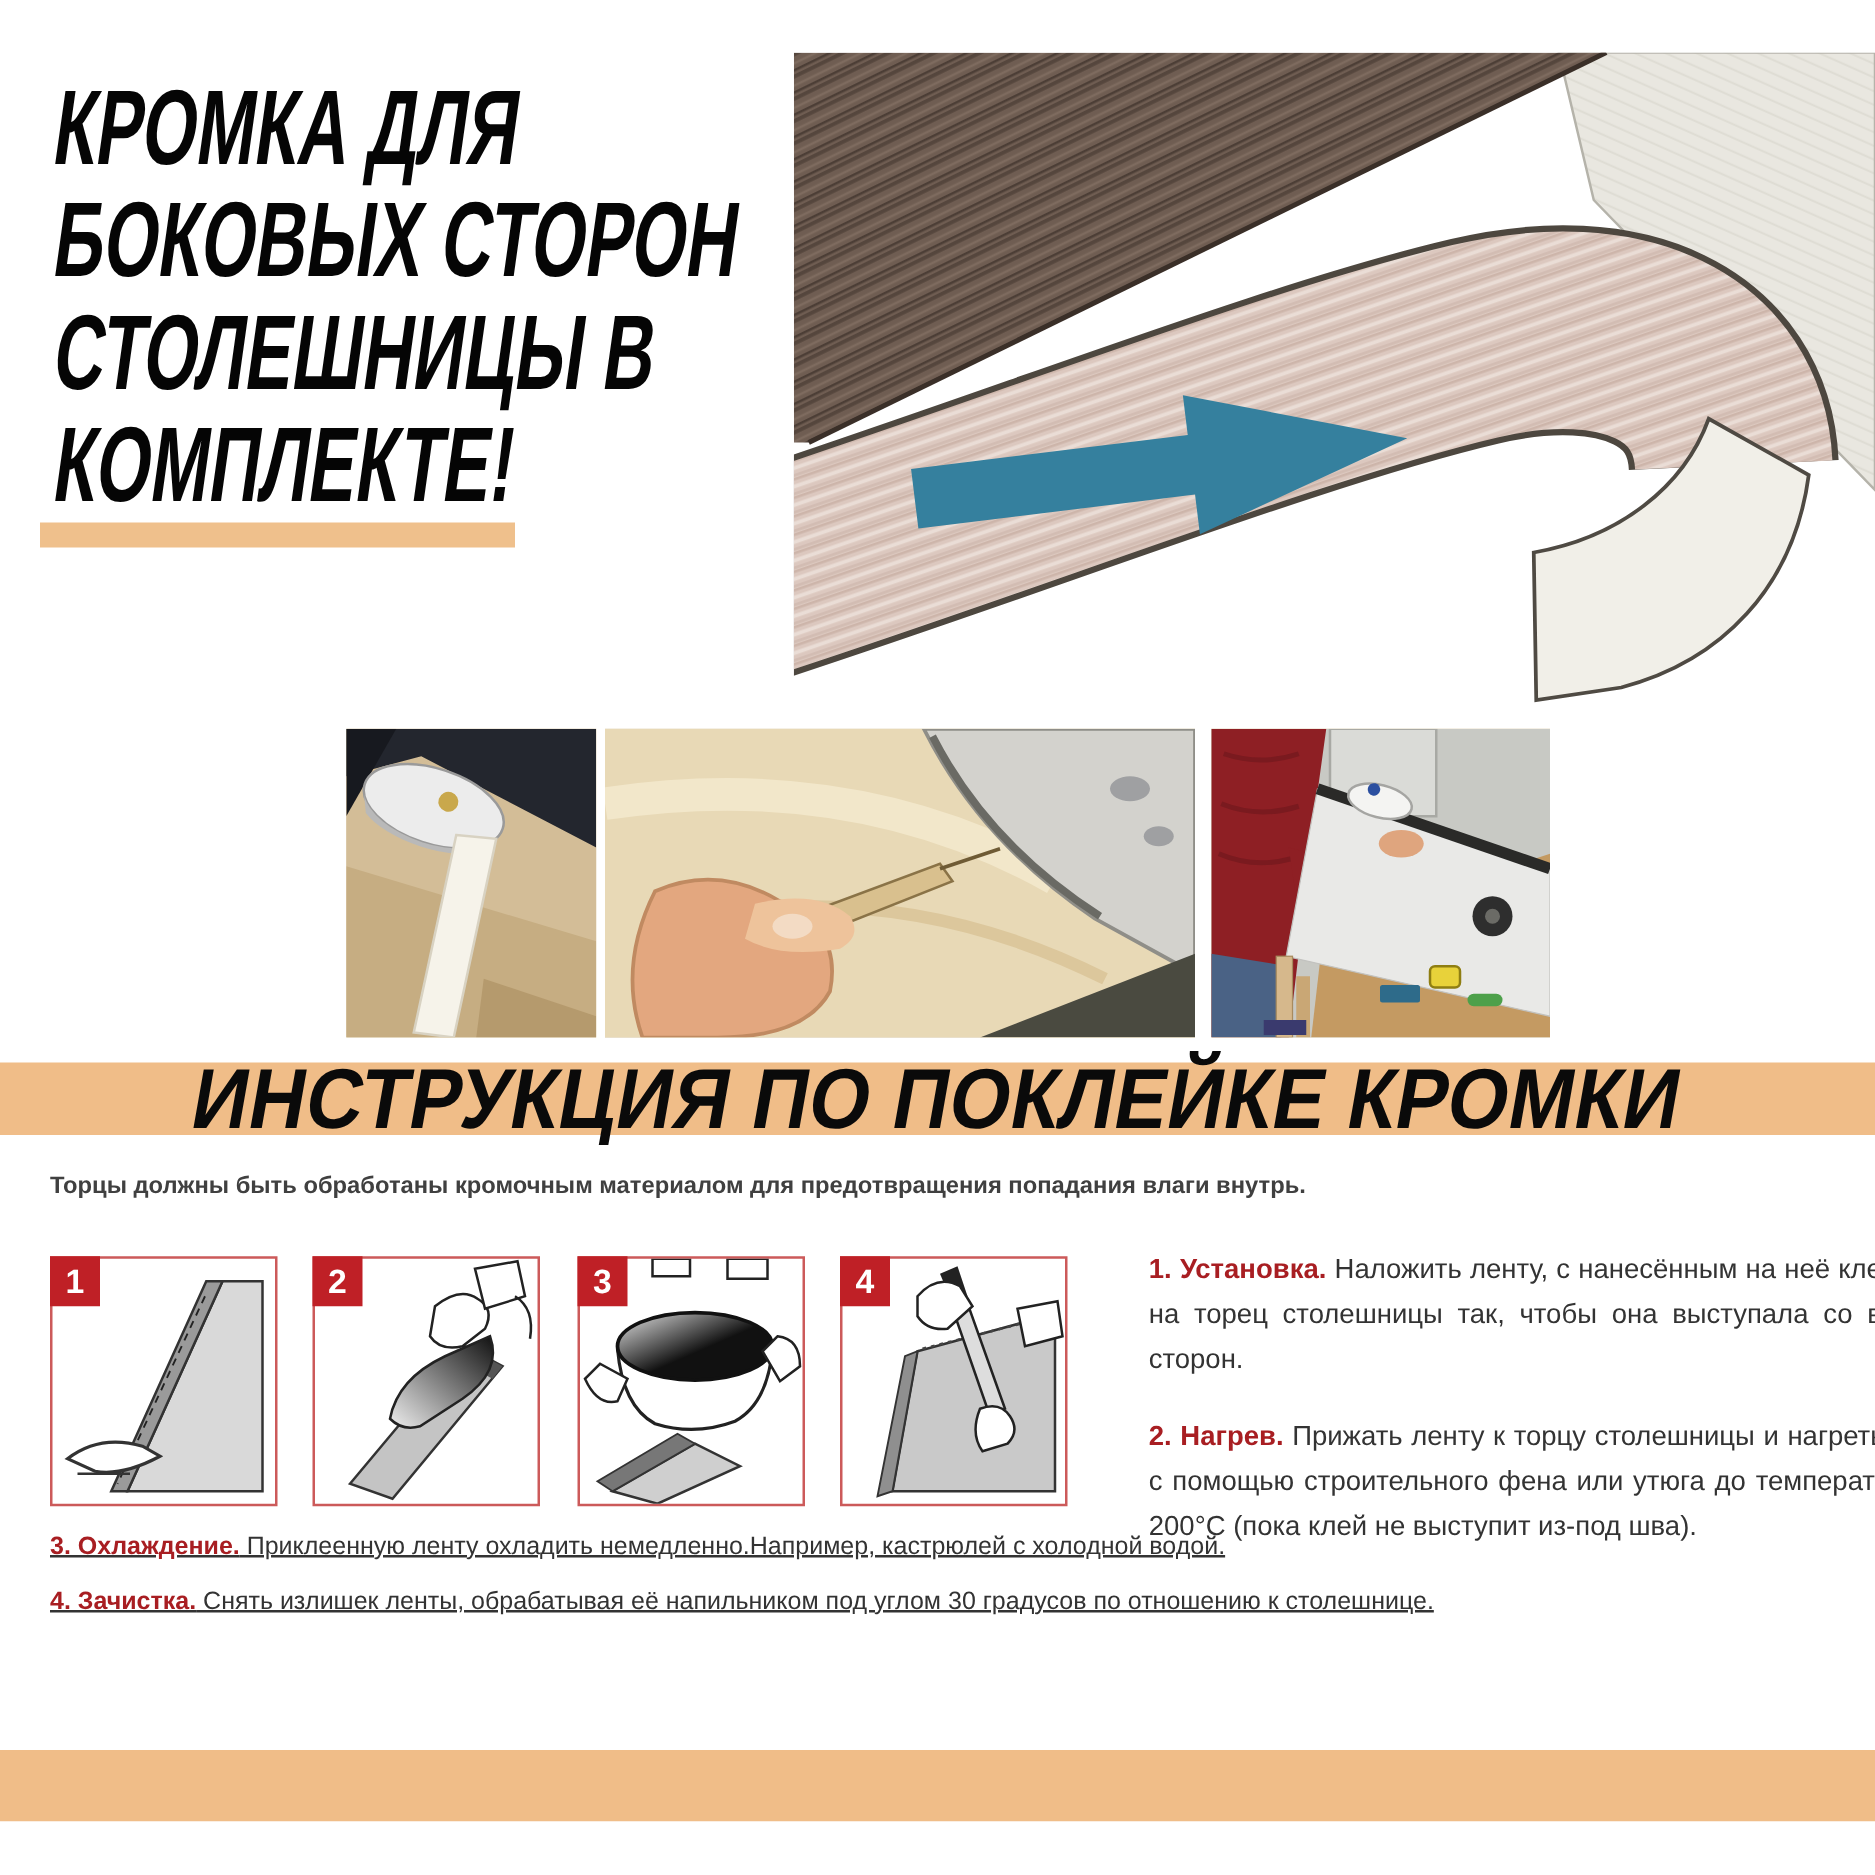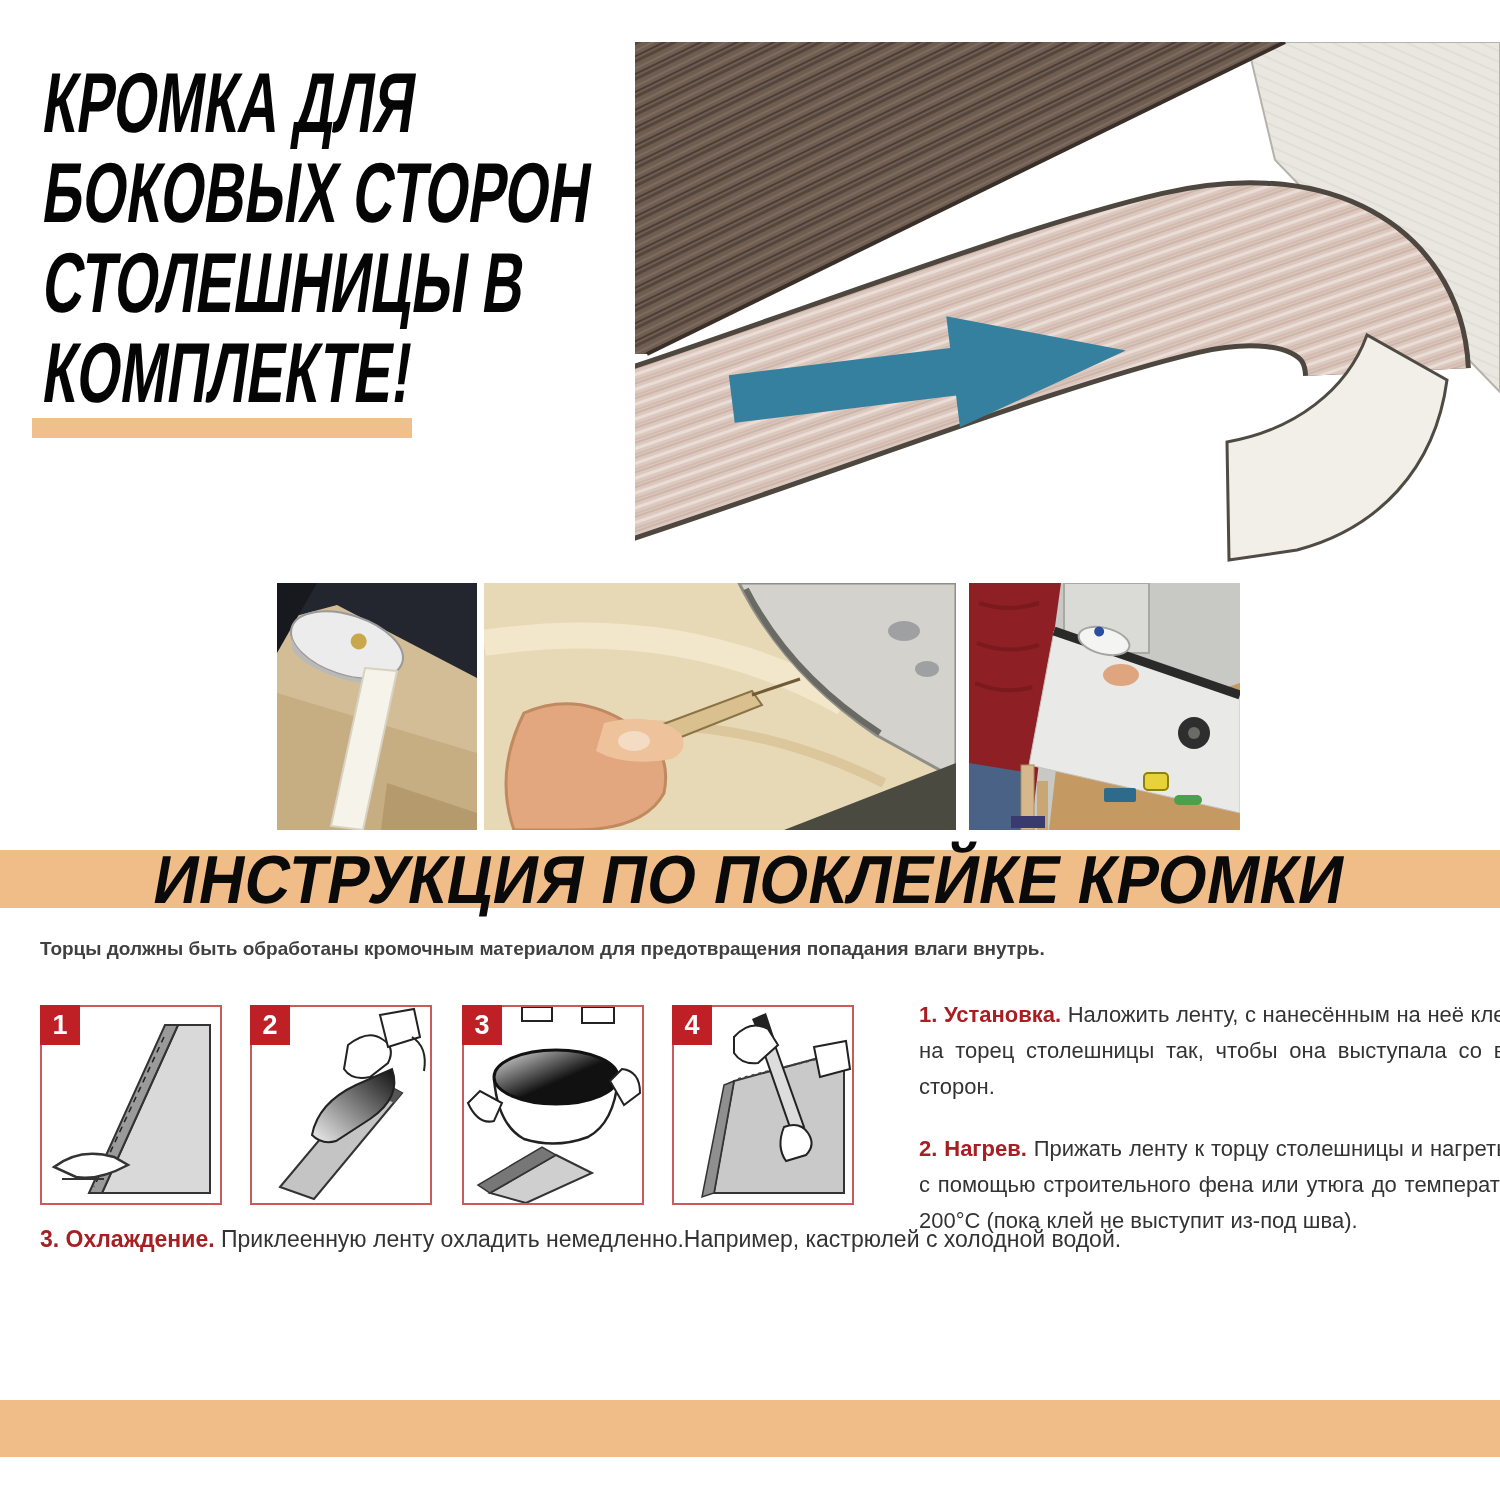--- a/index.html
+++ b/index.html
@@ -27,21 +27,21 @@
   .intro-line{position:absolute;left:40px;top:938px;width:1420px;font-size:19px;font-weight:700;color:#404040;}
   .step-card{position:absolute;top:1005px;width:182px;height:200px;background:#fff;
              border:2px solid #cc5a5a;box-sizing:border-box;}
   .step-badge{position:absolute;left:-2px;top:-2px;width:40px;height:40px;background:#bf2026;
               color:#fff;font-size:27px;font-weight:700;display:flex;align-items:center;justify-content:center;}
   .step-art{position:absolute;left:0;top:0;width:100%;height:100%;}
   .side-col{position:absolute;left:874px;top:997px;width:620px;font-size:22px;line-height:36px;
             text-align:justify;color:#333;margin-left:45px;}
   .side-par{margin:0 0 26px 0;}
   .lead-red{color:#a81e22;font-weight:700;}
-  .bottom-line{position:absolute;left:40px;width:1430px;font-size:23px;color:#333;white-space:nowrap;}
+  .bottom-line{position:absolute;left:40px;width:1430px;font-size:20px;color:#333;white-space:nowrap;text-decoration:underline;}
   .bl-3{top:1226px;} .bl-4{top:1270px;} .bl-5{top:1316px;} .bl-6{top:1356px;}
 </style>
 </head>
 <body>
 
 <div class="canvas">
 
   <div class="title-block">
     <div class="title-line">КРОМКА ДЛЯ</div>
     <div class="title-line">БОКОВЫХ СТОРОН</div>
@@ -215,16 +215,17 @@
     </svg>
     <div class="step-badge">4</div>
   </div>
 
   <div class="side-col">
     <p class="side-par"><span class="lead-red">1. Установка.</span><span> Наложить ленту, с нанесённым на неё клеем, на торец столешницы так, чтобы она выступала со всех сторон.</span></p>
     <p class="side-par"><span class="lead-red">2. Нагрев.</span><span> Прижать ленту к торцу столешницы и нагреть её с помощью строительного фена или утюга до температуры 200°C (пока клей не выступит из-под шва).</span></p>
   </div>
 
   <div class="bottom-line bl-3"><span class="lead-red">3. Охлаждение.</span><span> Приклеенную ленту охладить немедленно.Например, кастрюлей с холодной водой.</span></div>
+  <div class="bottom-line bl-4"><span class="lead-red">4. Зачистка.</span><span> Снять излишек ленты, обрабатывая её напильником под углом 30 градусов по отношению к столешнице.</span></div>
 
   <div class="band band-bottom"></div>
 
 </div>
 
 </body></html>

